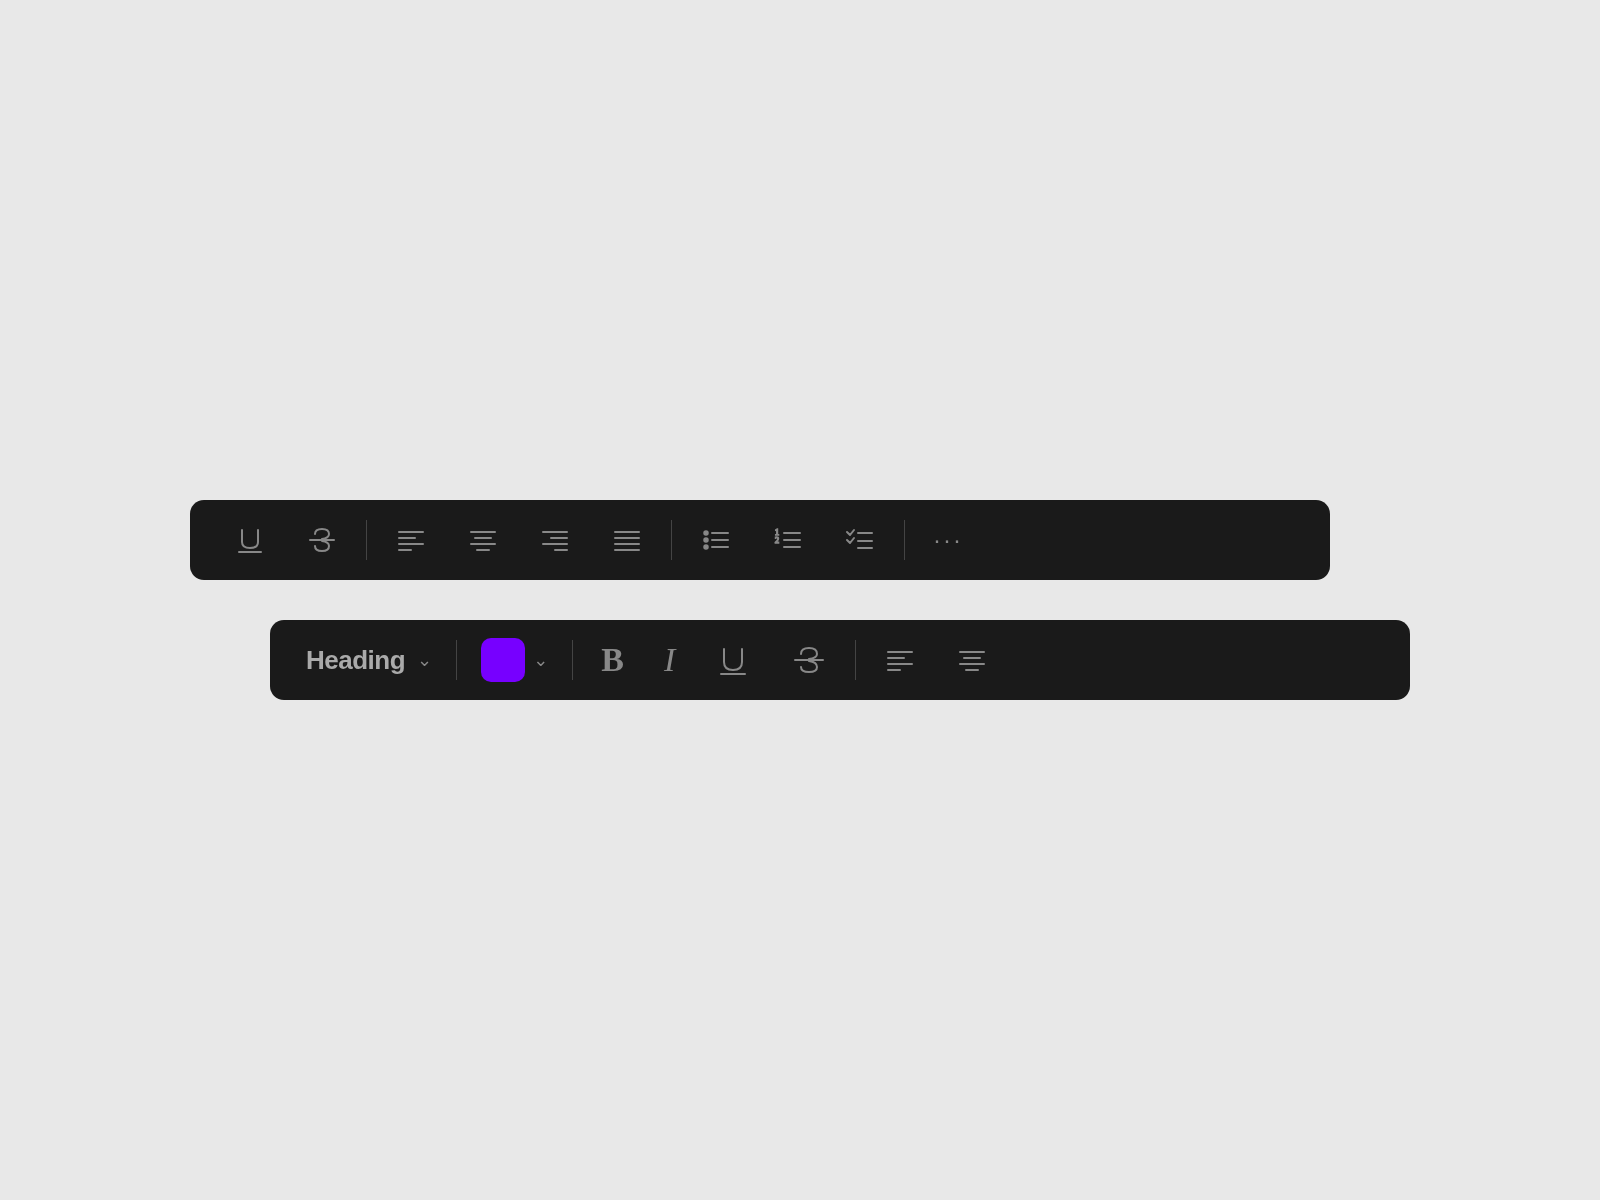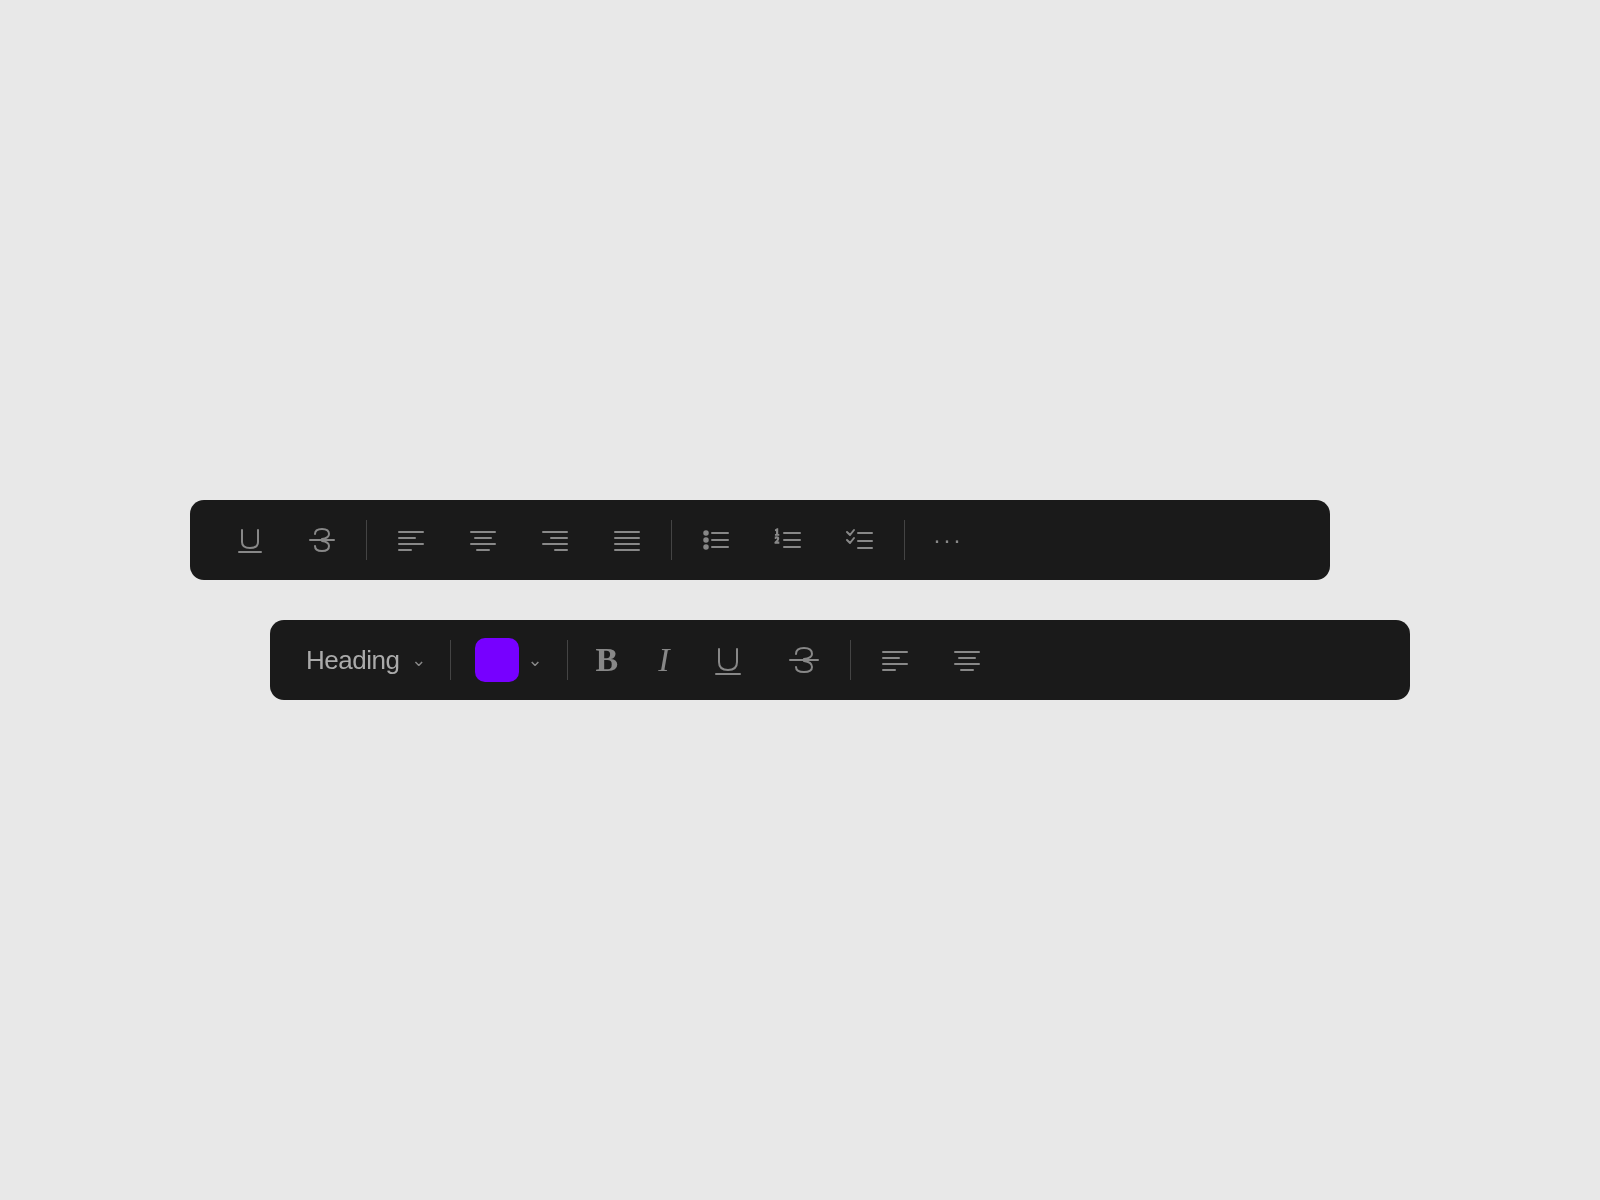--- a/index.html
+++ b/index.html
@@ -66,21 +66,21 @@
       width: 32px;
       height: 32px;
       fill: none;
       stroke: #888;
       stroke-width: 1.5;
     }
 
     .heading-label {
       color: #aaa;
       font-size: 26px;
-      font-weight: 400;
+      font-weight: 700;
       letter-spacing: -0.5px;
       white-space: nowrap;
       padding: 0 8px 0 0;
     }
 
     .color-swatch {
       width: 44px;
       height: 44px;
       background-color: #7700ff;
       border-radius: 10px;

